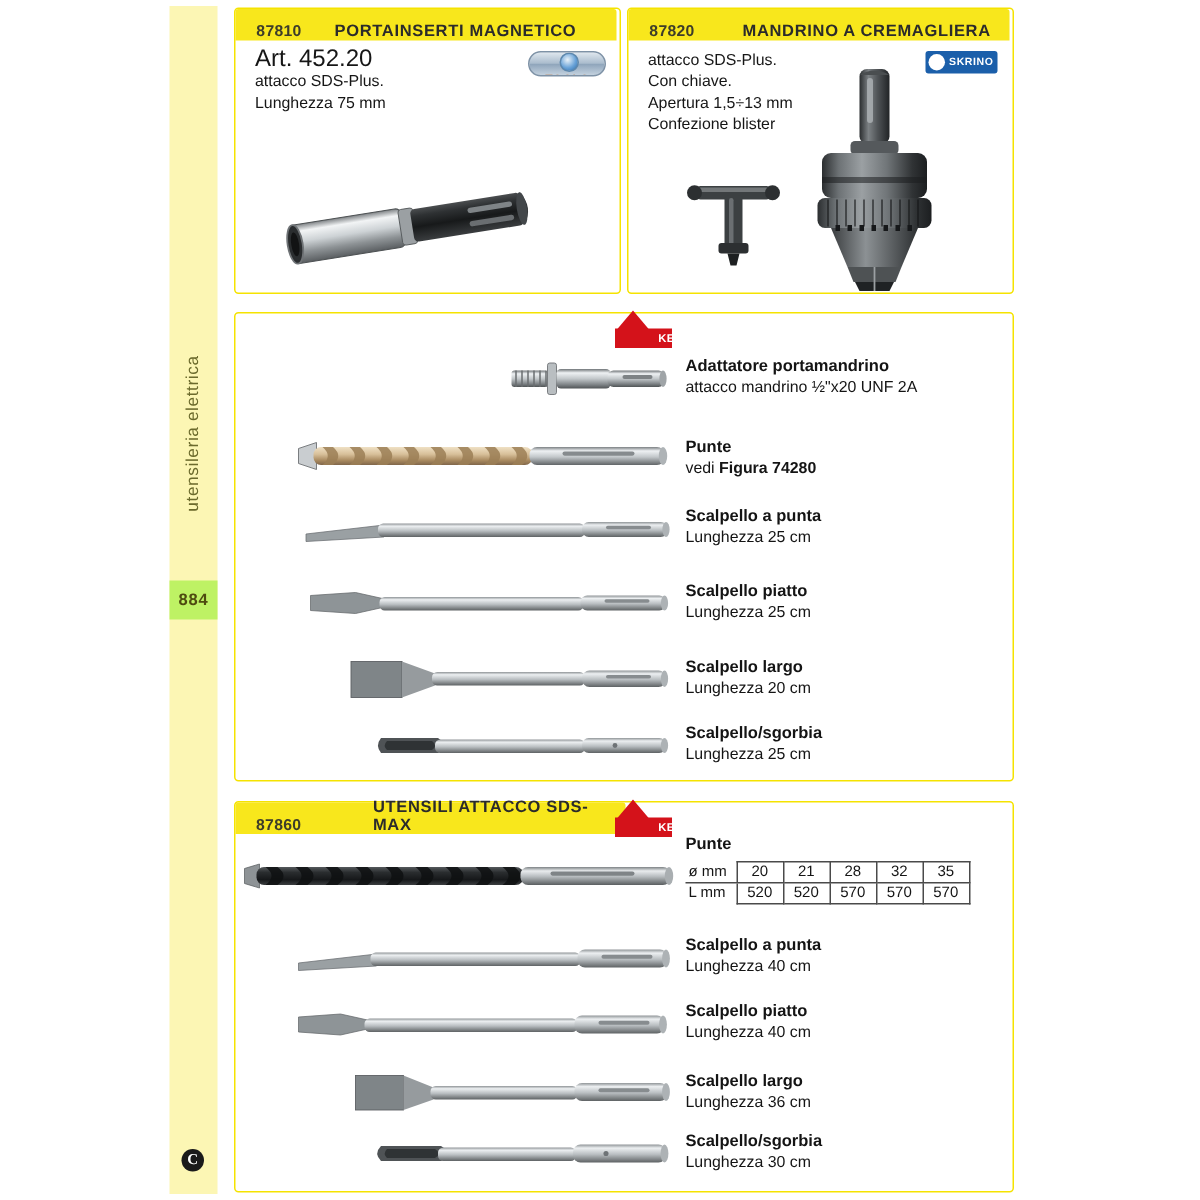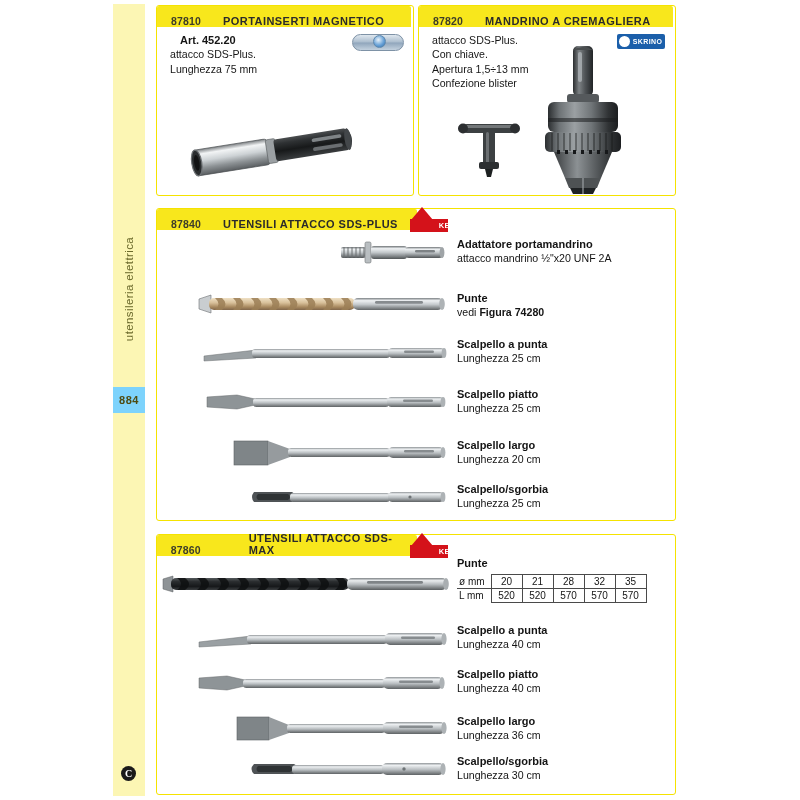--- a/index.html
+++ b/index.html
@@ -29,21 +29,21 @@
     transform-origin: center center;
     white-space: nowrap;
     font-size: 11.5px;
     letter-spacing: .4px;
     color: #6b6a2c;
   }
   #page-badge {
     position: absolute;
     left: 0; top: 383px;
     width: 32px; height: 26px;
-    background: #7dd3fc;
+    background: #bef264;
     display: flex; align-items: center; justify-content: center;
     font-size: 11px; font-weight: bold; color: #4e4b10;
     letter-spacing: .5px;
   }
   #corner-mark {
     position: absolute;
     left: 8px; top: 762px;
     width: 15px; height: 15px;
     border-radius: 50%;
     background: #1a1a1a;
@@ -81,21 +81,21 @@
     letter-spacing: .45px;
     padding-left: 8px;
   }
 
   .body-text {
     position: absolute;
     font-size: 10.6px;
     line-height: 14.3px;
     color: #161616;
   }
-  .body-text .strong { font-weight: bold; font-size: 11px; margin-left: 10px; }
+  .body-text .strong { font-weight: normal; font-size: 16px; }
 
   
   .badge-tools {
     position: absolute;
     width: 52px; height: 17px;
     border-radius: 9px;
     background: linear-gradient(180deg, #dfe7ee 0%, #aabccd 48%, #8fa5bb 52%, #c3d1de 100%);
     border: 1px solid #7e92a6;
     display: flex; align-items: center;
     overflow: hidden;
@@ -256,21 +256,21 @@
           <rect x="128" y="29" width="30" height="3.6" rx="1.8" fill="#7f8487"></rect>
           <rect x="128" y="38" width="30" height="3.6" rx="1.8" fill="#6a6e71"></rect>
           <path d="M164 24 q8 11 0 22 z" fill="#313436"></path>
           <ellipse cx="164" cy="35" rx="3.4" ry="11" fill="#43474a"></ellipse>
         </g>
       </svg>
     </div>
   </div>
 
   <div class="panel" style="left:418px; top:5px; width:258px; height:191px;">
-    <div class="panel-head" style="width:254px;">
+    <div class="panel-head" style="width:254px;gap:10px;">
       <span class="head-code">87820</span>
       <span class="head-title">MANDRINO A CREMAGLIERA</span>
     </div>
 
     <div class="body-text" style="left:13px; top:27px;">
       <div>attacco SDS-Plus.</div>
       <div>Con chiave.</div>
       <div>Apertura 1,5÷13 mm</div>
       <div>Confezione blister</div>
     </div>
@@ -352,24 +352,20 @@
           <rect x="44" y="12" width="12" height="38" rx="3" fill="#3c4042"></rect>
           <rect x="47" y="14" width="3" height="32" rx="1.5" fill="#8a8f92" opacity=".6"></rect>
           <rect x="40" y="44" width="20" height="7" rx="2" fill="#2c2f31"></rect>
           <path d="M46 51 h8 l-2 8 h-4 z" fill="#1d2021"></path>
         </g>
       </svg>
     </div>
   </div>
 
   <div class="panel" style="left:156px; top:208px; width:520px; height:313px;">
-    <div class="panel-head" style="width:260px;">
-      <span class="head-code">87840</span>
-      <span class="head-title">UTENSILI ATTACCO SDS-PLUS</span>
-    </div>
 
     <div class="badge-keil" style="left:252px; top:-2px;">
       <div class="roof"></div>
       <div class="base">
         <span>KEIL</span>
       </div>
     </div>
 
     <div class="prow" style="left:0; top:24px; width:520px; height:46px;">
       <div class="art" style="left:182px; top:4px;">

